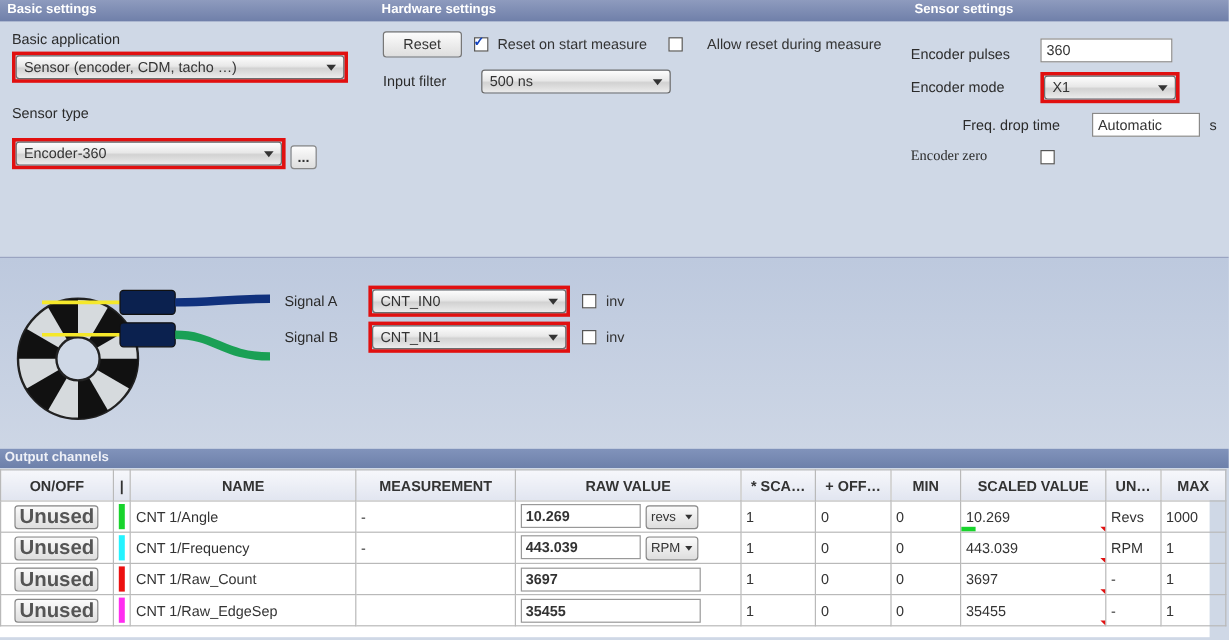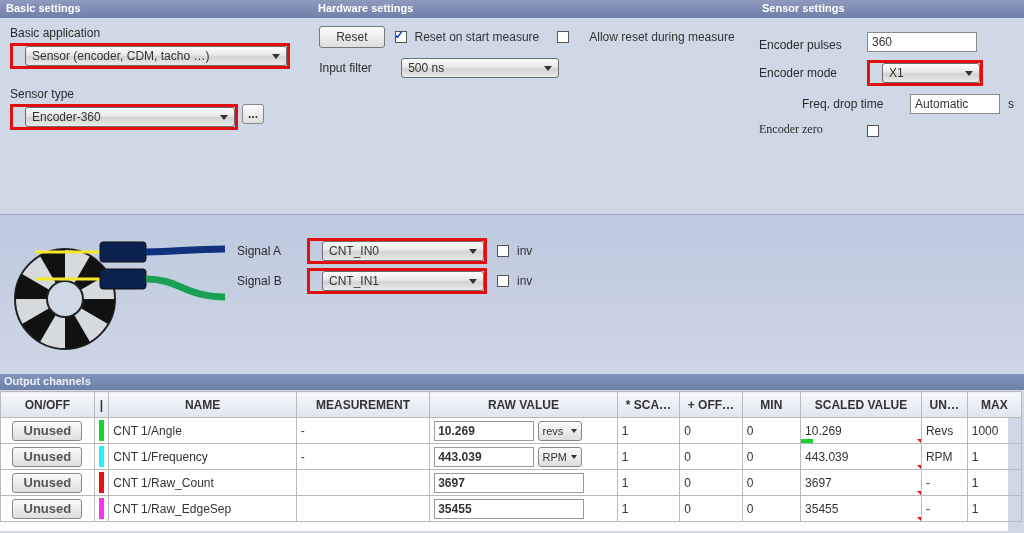--- a/index.html
+++ b/index.html
@@ -51,21 +51,21 @@
     padding:2px 6px;
     display:flex;align-items:center;justify-content:space-between;
   }
   .dropdown .arrow{
     width:0;height:0;border-left:4px solid transparent;border-right:4px solid transparent;border-top:5px solid #333;
   }
   .plain-input{
     height:20px;background:#fff;border:1px solid #8a8a8a;font-size:12px;padding:2px 4px;display:flex;align-items:center;
   }
 
-  .red-box{border:3px solid #e11010;padding-left:12px;}
+  .red-box{border:3px solid #e11010;}
 
   .btn{
     height:22px;padding:0 16px;background:linear-gradient(#fcfcfc,#dedede);
     border:1px solid #777;border-radius:3px;font-size:12px;display:inline-flex;align-items:center;justify-content:center;
     cursor:default;
   }
   .chk{width:12px;height:12px;border:1px solid #555;background:#fff;display:inline-block;vertical-align:-2px;margin-right:4px;}
   .chk.checked::after{content:"✓";color:#1141c0;font-size:11px;line-height:10px;display:block;margin:-2px 0 0 -1px;font-weight:bold;}
 
   .dots-btn{
@@ -98,21 +98,21 @@
     border:1px solid #b9b9b9;height:26px;padding:2px 4px;text-align:left;overflow:hidden;white-space:nowrap;
     font-weight:normal;
   }
   table.ch th{
     background:linear-gradient(#f6f7fb,#e1e5f0);
     text-align:center;font-weight:bold;color:#333;
   }
   table.ch th:first-child, table.ch td.onoff{text-align:center;}
   .unused-btn{
     display:inline-block;width:70px;height:20px;border:1px solid #888;border-radius:3px;
-    background:linear-gradient(#fbfbfb,#dedede);text-align:center;font-weight:bold;color:#555;line-height:18px;font-size:13px;
+    background:linear-gradient(#fbfbfb,#dedede);text-align:center;font-weight:bold;color:#555;line-height:18px;font-size:17px;
   }
   .colorcell{padding:0;}
   .colorchip{width:100%;height:100%;}
 
   .cell-input{
     display:inline-block;height:20px;border:1px solid #999;background:#fff;padding:0 3px;font-weight:bold;line-height:18px;
   }
   .mini-dd{
     display:inline-block;height:20px;width:44px;border:1px solid #888;border-radius:3px;
     background:linear-gradient(#fbfbfb,#dedede);font-size:11px;padding:0 4px;line-height:18px;position:relative;
@@ -145,21 +145,21 @@
   <div class="col-basic">
     <span class="lbl">Basic application</span>
     <div class="red-box" style="width:280px;margin-top:3px;">
       <div class="dropdown">
         <span>Sensor (encoder, CDM, tacho …)</span>
         <span class="arrow"></span>
       </div>
     </div>
 
     <span class="lbl" style="margin-top:18px;">Sensor type</span>
-    <div style="display:flex;align-items:flex-start;margin-top:3px;gap:4px;">
+    <div style="display:flex;align-items:flex-end;margin-top:14px;gap:4px;">
       <div class="red-box" style="width:228px;">
         <div class="dropdown">
           <span>Encoder-360</span>
           <span class="arrow"></span>
         </div>
       </div>
       <div class="dots-btn">...</div>
     </div>
   </div>
 

